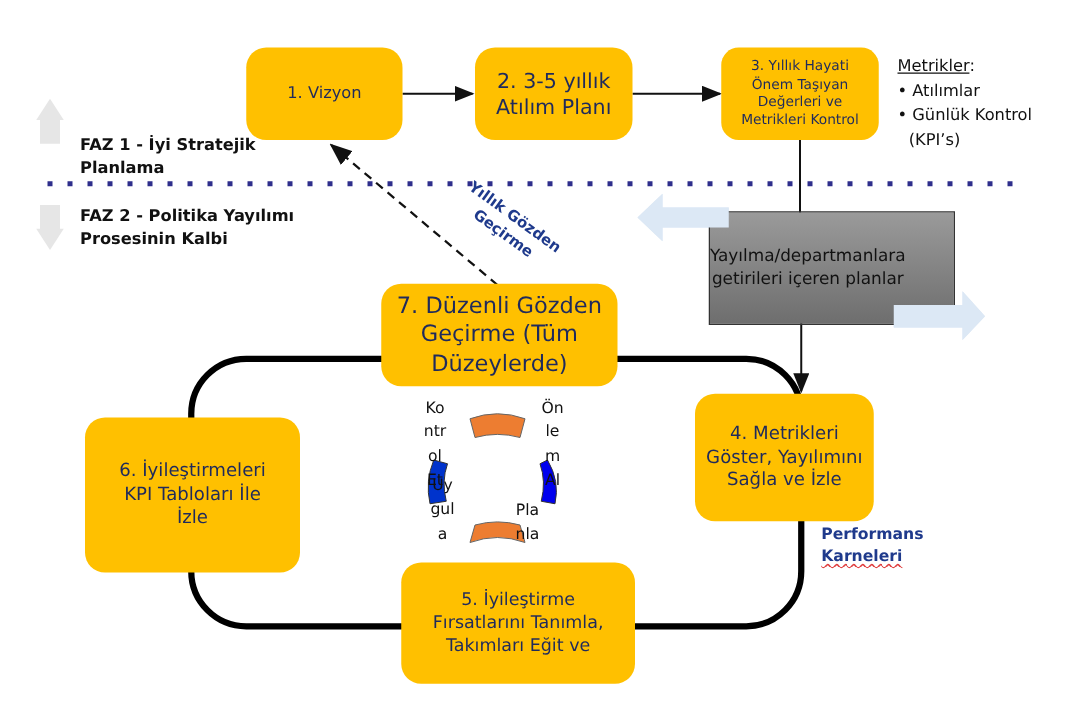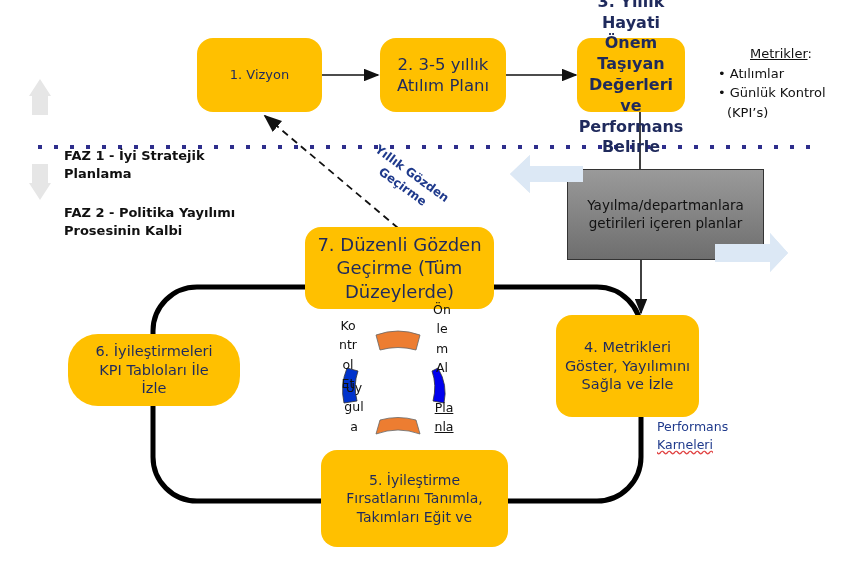--- a/index.html
+++ b/index.html
@@ -3,29 +3,29 @@
 <meta charset="utf-8">
 <style>
   html, body { margin: 0; padding: 0; background: #ffffff; }
   body { width: 859px; height: 578px; position: relative; overflow: hidden;
          font-family: "Liberation Sans", sans-serif; }
   .box { position: absolute; background: #FFC000; border-radius: 16px;
          color: #1F2A5C; display: flex; align-items: center; justify-content: center;
          text-align: center; font-family: "DejaVu Sans", sans-serif; line-height: 1.3; }
   .box span { display: block; }
   .phase { position: absolute; font-weight: bold; font-size: 13px; color: #111;
-           font-family: "DejaVu Sans", sans-serif; line-height: 1.35; margin-top: 39px; }
+           font-family: "DejaVu Sans", sans-serif; line-height: 1.35; }
   .metrics { position: absolute; font-size: 13px; color: #111;
              font-family: "DejaVu Sans", sans-serif; line-height: 1.5; }
-  .metrics .title { text-decoration: underline; margin-left: 32px; }
+  .metrics .title { text-decoration: underline; }
   .graybox { position: absolute; background: linear-gradient(#9a9a9a, #6e6e6e);
              border: 1.5px solid #333; color: #111; text-align: center;
              font-family: "DejaVu Sans", sans-serif; font-size: 13.5px; line-height: 1.3;
-             display: flex; align-items: center; justify-content: center; }
-  .perf { position: absolute; color: #1F3A8C; font-weight: normal; font-size: 12.5px;
+             display: flex; align-items: center; justify-content: flex-start; }
+  .perf { position: absolute; color: #1F3A8C; font-weight: bold; font-size: 12.5px;
           font-family: "DejaVu Sans", sans-serif; line-height: 1.45; }
   .perf .wavy { text-decoration: underline wavy #e04040; }
   .cyc { position: absolute; font-size: 12.5px; color: #111; text-align: center;
          font-family: "DejaVu Sans", sans-serif; line-height: 1.55; width: 24px; }
   .review-label { position: absolute; color: #1F3A8C; font-weight: bold; font-size: 12px;
                   font-family: "DejaVu Sans", sans-serif; text-align: center; line-height: 1.3;
                   transform: rotate(36deg); transform-origin: center; }
   svg { position: absolute; left: 0; top: 0; }
 </style>
 </head>
@@ -77,36 +77,36 @@
   <div>
       <span>1. Vizyon</span>
     </div>
 </div>
 <div class="box" style="left:380px; top:38px; width:126px; height:74px; font-size:16.5px;">
   <div>
     <span>2. 3-5 yıllık</span>
     <span>Atılım Planı</span>
   </div>
 </div>
-<div class="box" style="left:577px; top:38px; width:108px; height:74px; font-size:16px; border-radius:14px;font-weight:bold;">
+<div class="box" style="left:577px; top:38px; width:126px; height:74px; font-size:11px; border-radius:14px;">
   <div>
     <span>3. Yıllık Hayati</span>
     <span>Önem Taşıyan</span>
     <span>Değerleri ve</span>
-    <span>Performans Belirle</span>
+    <span>Metrikleri Kontrol</span>
   </div>
 </div>
 <div class="box" style="left:305px; top:227px; width:189px; height:82px; font-size:18px;">
   <div>
     <span>7. Düzenli Gözden</span>
     <span>Geçirme (Tüm</span>
     <span>Düzeylerde)</span>
   </div>
 </div>
-<div class="box" style="left:68px; top:334px; width:172px; height:72px; font-size:14.5px;border-radius:30px;">
+<div class="box" style="left:68px; top:334px; width:172px; height:124px; font-size:14.5px;">
   <div>
     <span>6. İyileştirmeleri</span>
     <span>KPI Tabloları İle</span>
     <span>İzle</span>
   </div>
 </div>
 <div class="box" style="left:556px; top:315px; width:143px; height:102px; font-size:14.5px;">
   <div>
     <span>4. Metrikleri</span>
     <span>Göster, Yayılımını</span>
@@ -149,27 +149,27 @@
   <span style="display:block">Performans</span>
   <span style="display:block" class="wavy">Karneleri</span>
 </div>
 
 <div class="cyc" style="left:336px; top:316px;">
   <span style="display:block">Ko</span>
   <span style="display:block">ntr</span>
   <span style="display:block">ol</span>
   <span style="display:block">Et</span>
 </div>
-<div class="cyc" style="left:430px; top:300px;">
+<div class="cyc" style="left:430px; top:316px;">
   <span style="display:block">Ön</span>
   <span style="display:block">le</span>
   <span style="display:block">m</span>
   <span style="display:block">Al</span>
 </div>
 <div class="cyc" style="left:342px; top:378px;">
   <span style="display:block">Uy</span>
   <span style="display:block">gul</span>
   <span style="display:block">a</span>
 </div>
-<div class="cyc" style="left:432px; top:398px;text-decoration:underline;">
+<div class="cyc" style="left:410px; top:398px;">
   <span style="display:block">Pla</span>
   <span style="display:block">nla</span>
 </div>
 
 </body></html>

